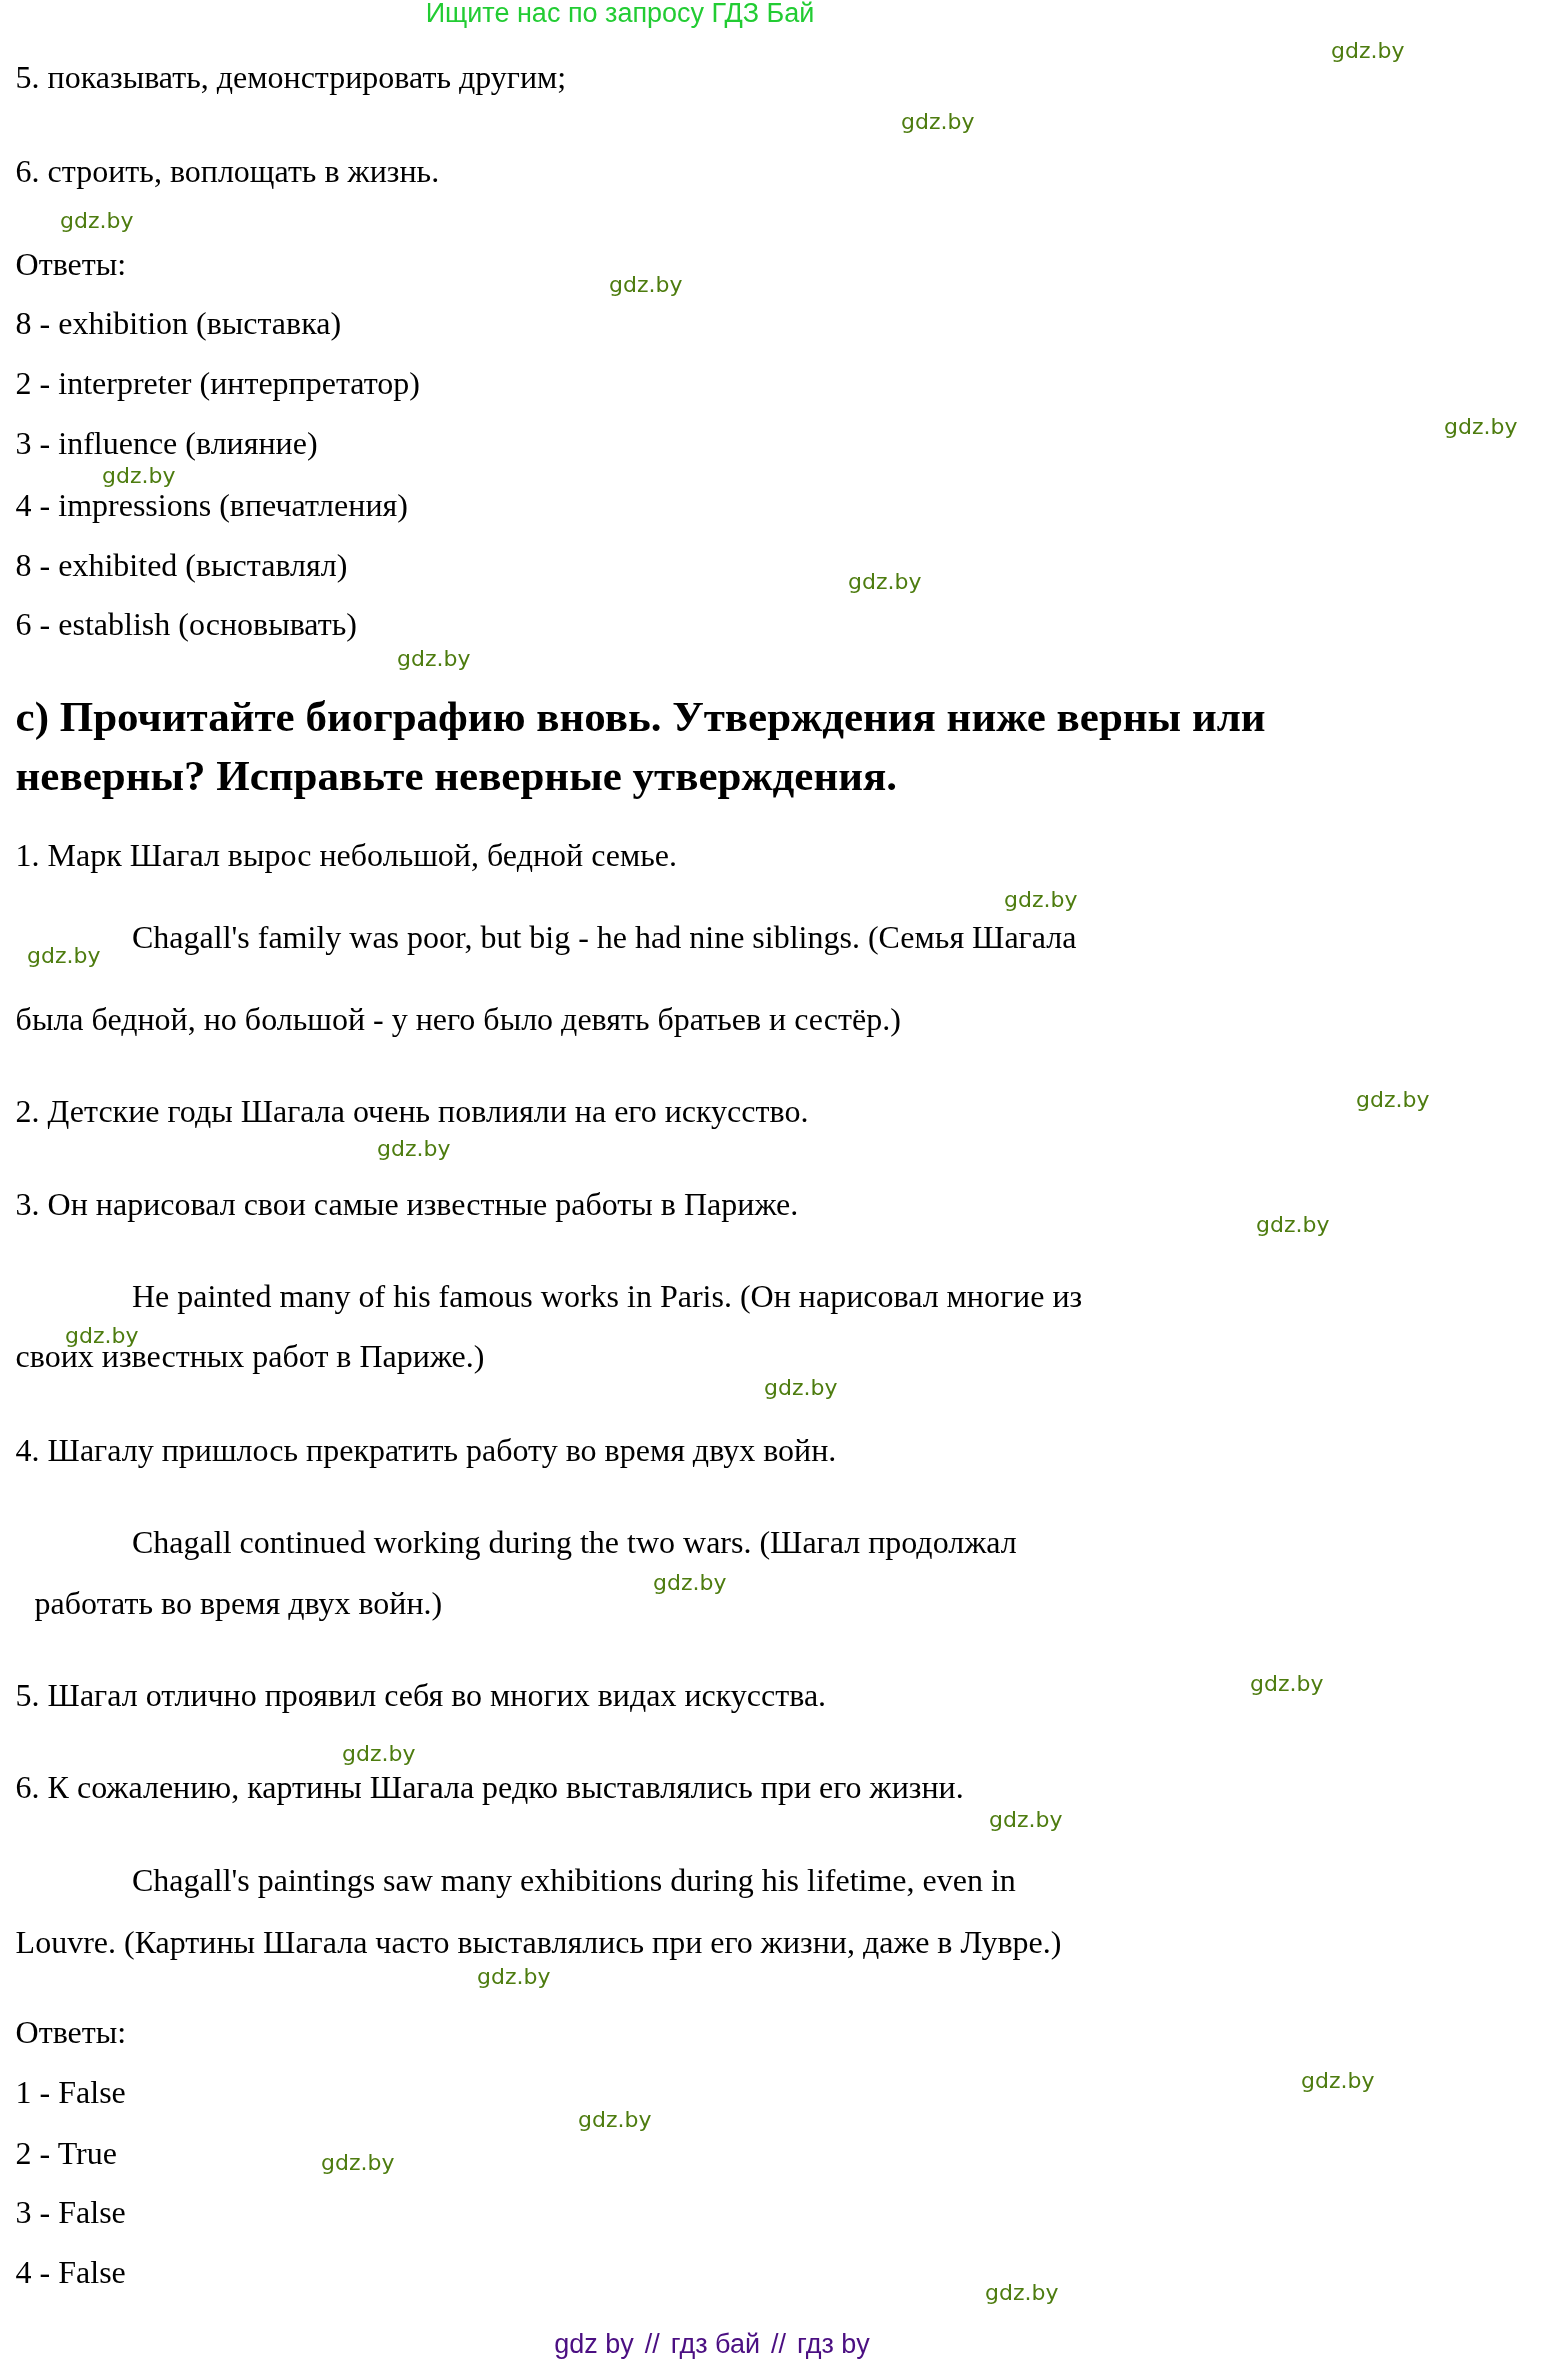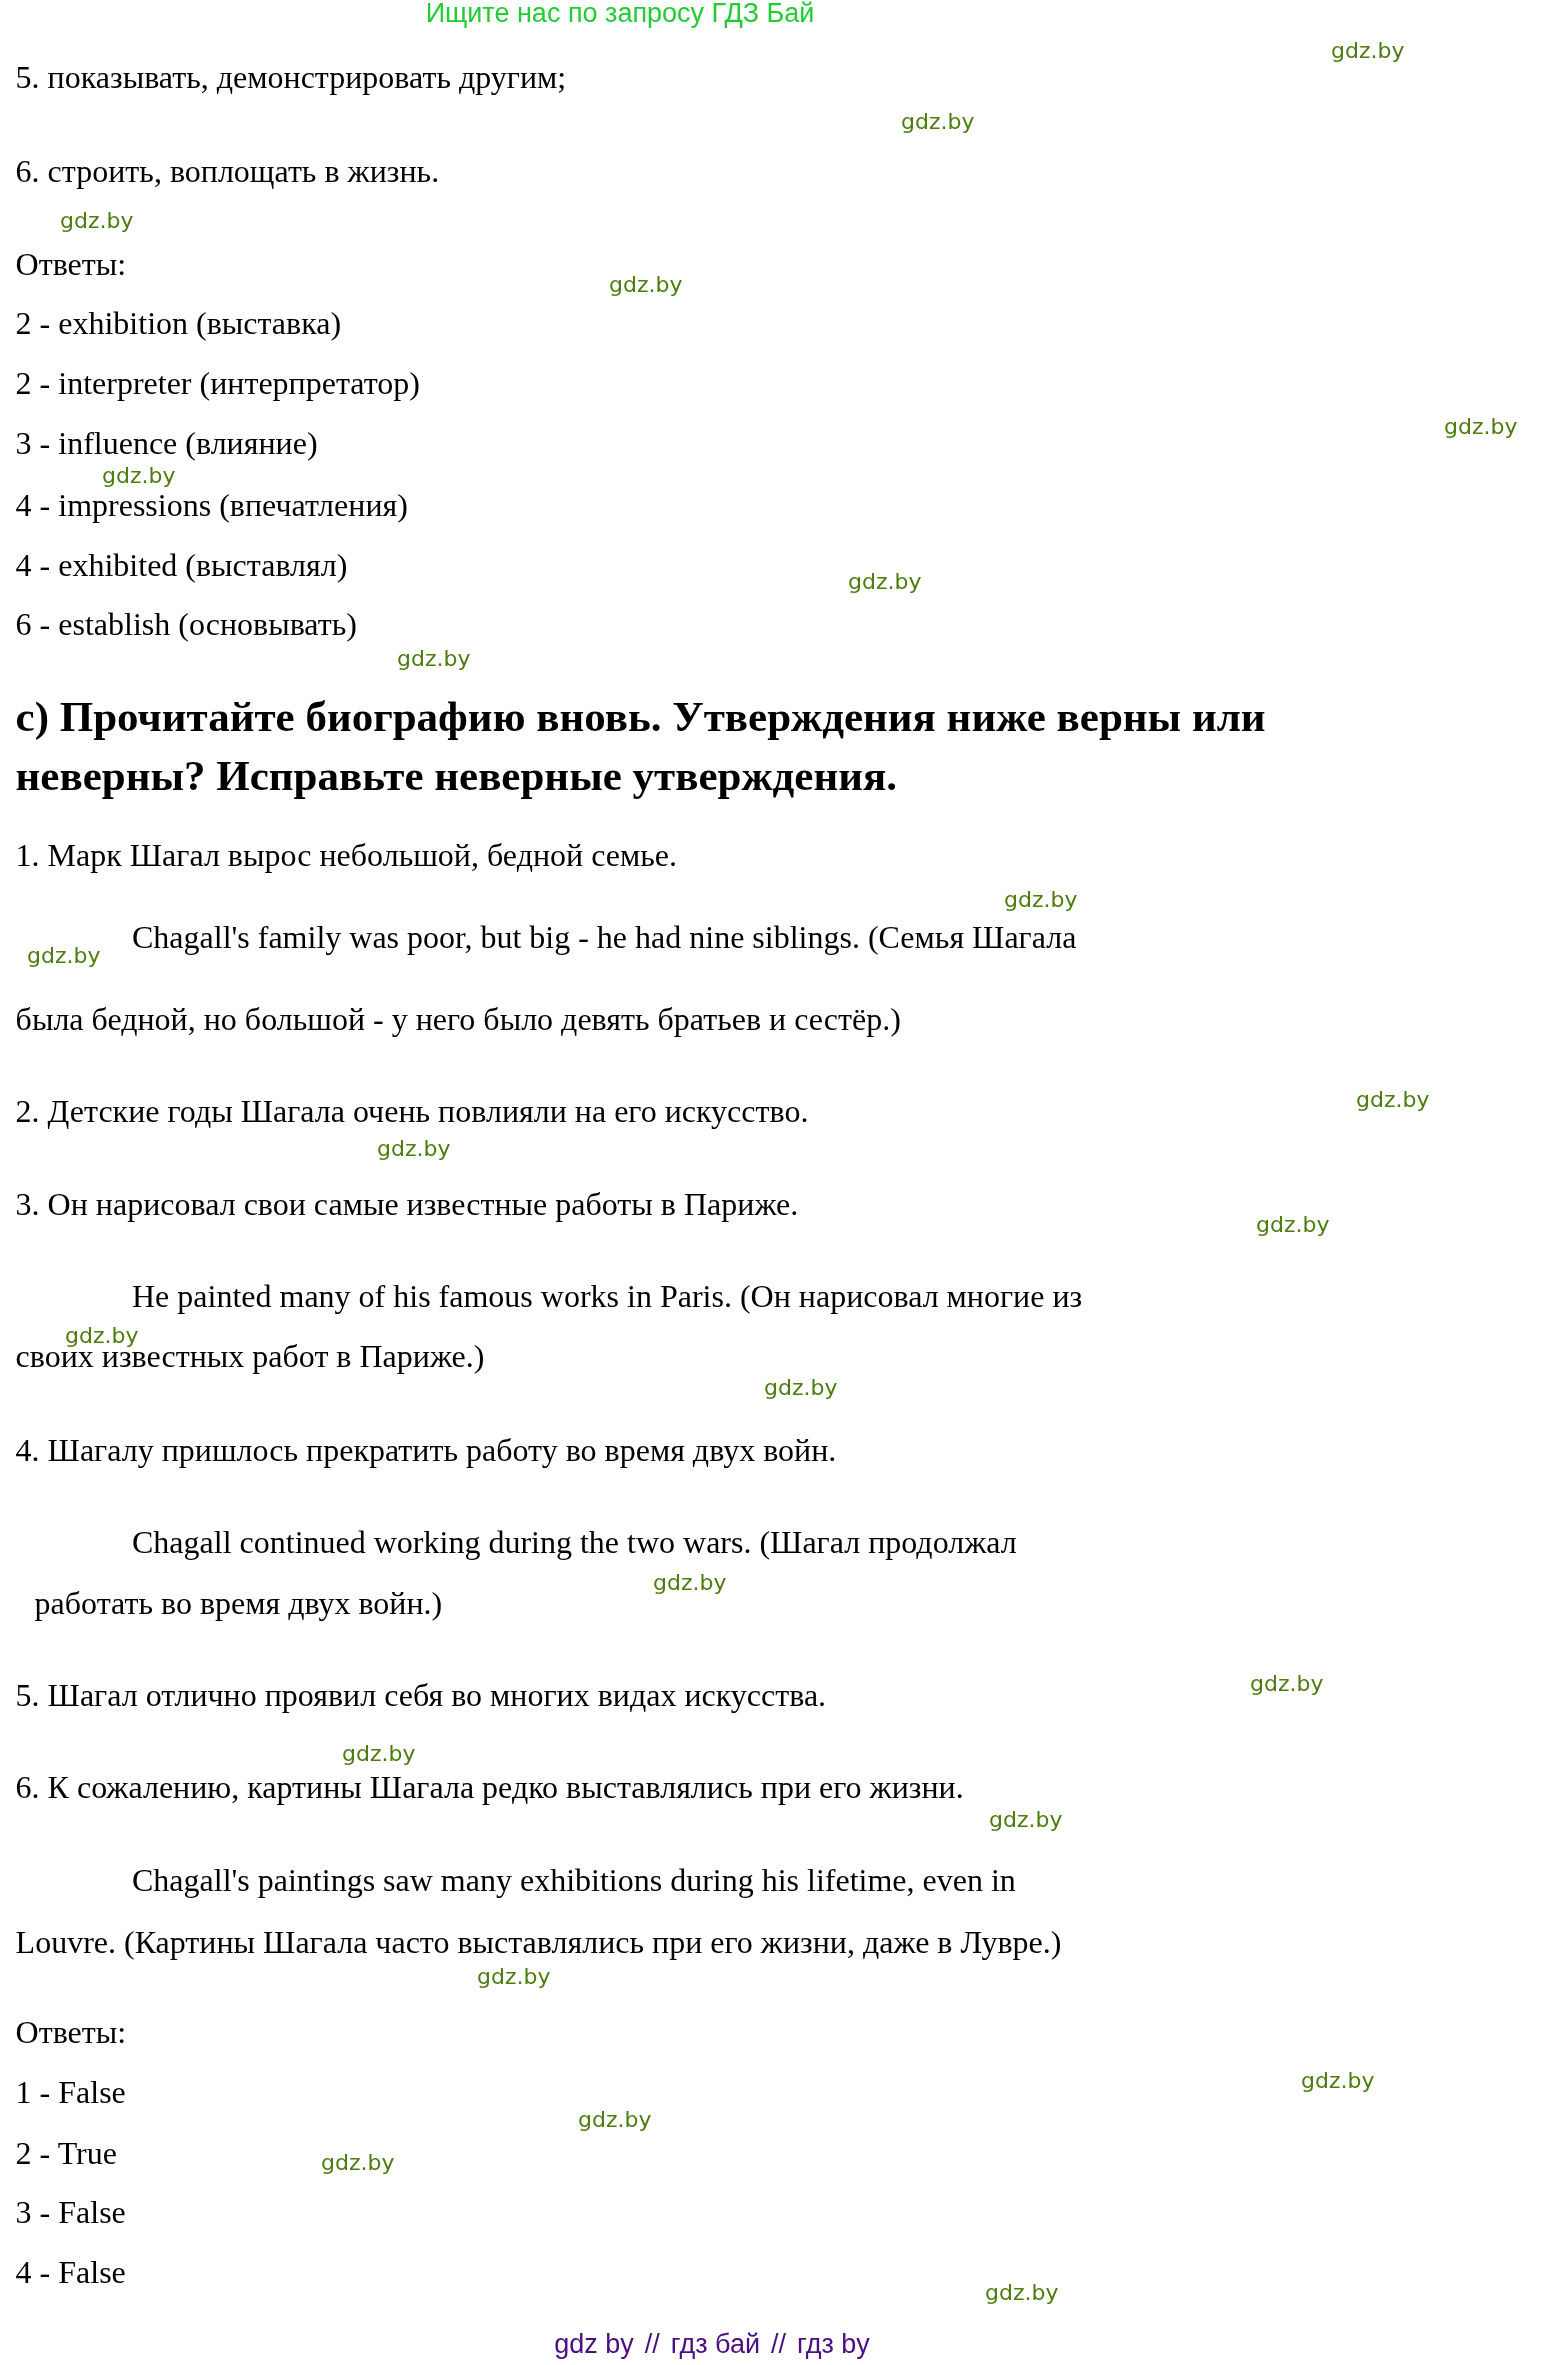--- a/index.html
+++ b/index.html
@@ -28,25 +28,25 @@
 </head>
 <body>
 
 <div id="top-banner" class="banner">
   <span style="color:#22cc33;">Ищите нас по запросу ГДЗ Бай</span>
 </div>
 
 <div class="line" style="top:55px;">5. показывать, демонстрировать другим;</div>
 <div class="line" style="top:149px;">6. строить, воплощать в жизнь.</div>
 <div class="line" style="top:242px;">Ответы:</div>
-<div class="line" style="top:301px;">2 - exhibition (выставка)</div>
+<div class="line" style="top:301px;">8 - exhibition (выставка)</div>
 <div class="line" style="top:361px;">2 - interpreter (интерпретатор)</div>
 <div class="line" style="top:421px;">3 - influence (влияние)</div>
 <div class="line" style="top:483px;">4 - impressions (впечатления)</div>
-<div class="line" style="top:543px;">4 - exhibited (выставлял)</div>
+<div class="line" style="top:543px;">8 - exhibited (выставлял)</div>
 <div class="line" style="top:602px;">6 - establish (основывать)</div>
 
 <div class="line bold" style="top:695px;">c) Прочитайте биографию вновь. Утверждения ниже верны или</div>
 <div class="line bold" style="top:754px;">неверны? Исправьте неверные утверждения.</div>
 
 <div class="line" style="top:833px;">1. Марк Шагал вырос небольшой, бедной семье.</div>
 <div class="line indent" style="top:915px;text-align:right;">Chagall's family was poor, but big - he had nine siblings. (Семья Шагала</div>
 <div class="line" style="top:997px;">была бедной, но большой - у него было девять братьев и сестёр.)</div>
 
 <div class="line" style="top:1089px;">2. Детские годы Шагала очень повлияли на его искусство.</div>

